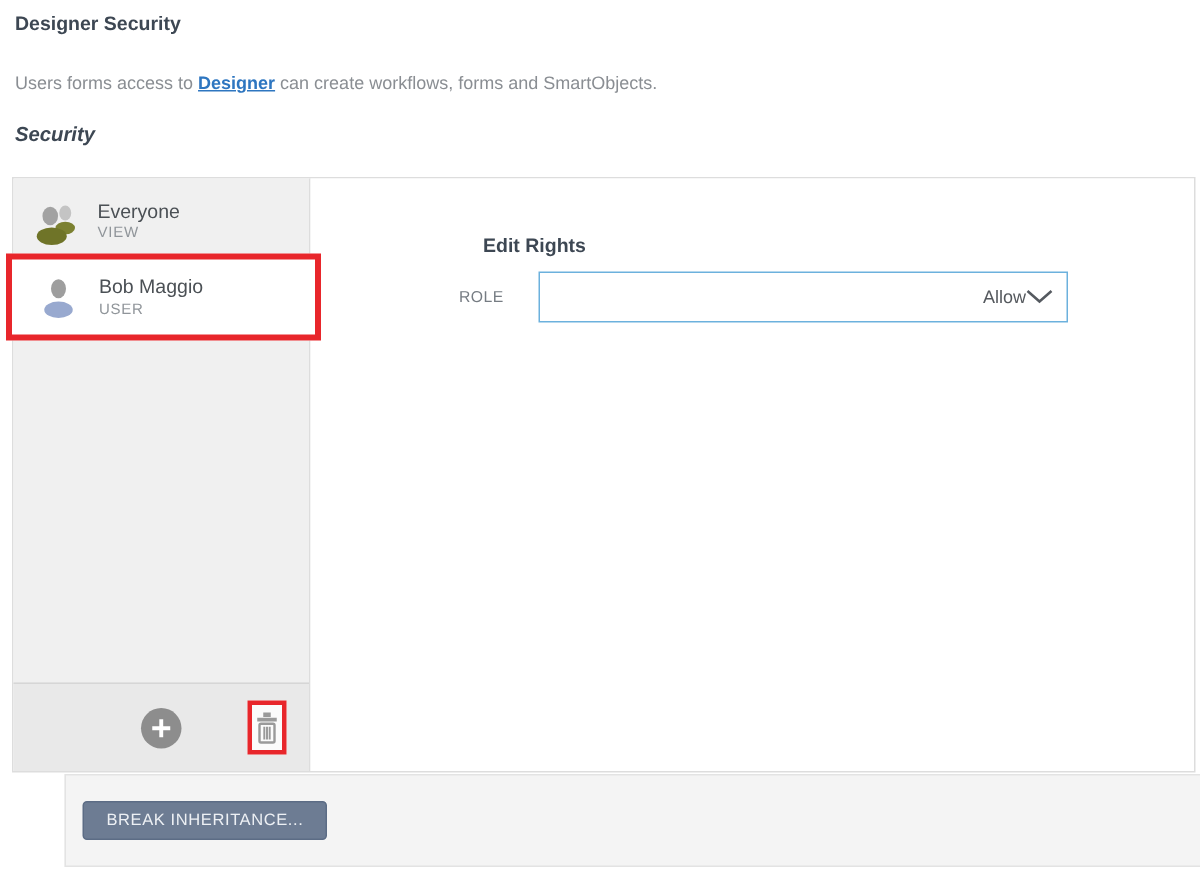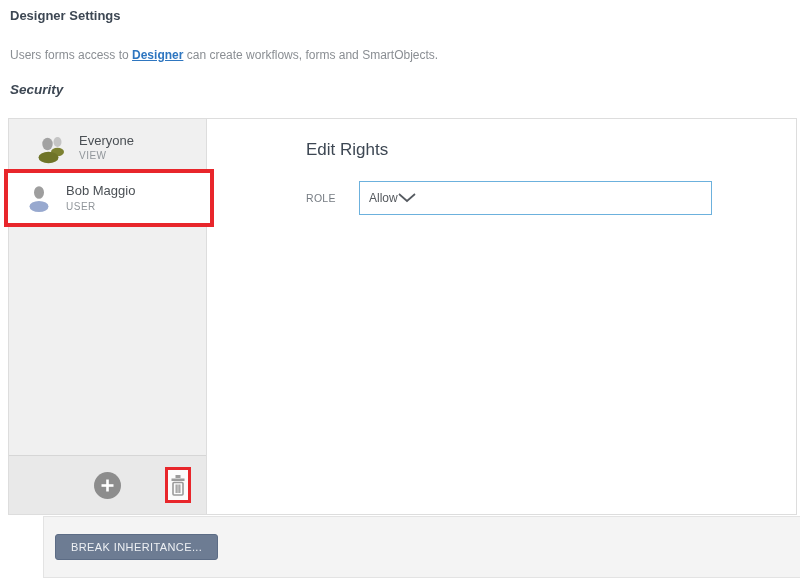--- a/index.html
+++ b/index.html
@@ -21,21 +21,21 @@
     font-size:13.5px;font-weight:bold;color:var(--heading);font-style:italic;
   }
   .panel{
     position:absolute;left:8px;top:118px;width:789px;height:397px;
     border:1px solid var(--border);box-sizing:border-box;display:flex;
   }
   .list{
     width:198px;flex:0 0 198px;background:var(--panel-bg);
     border-right:1px solid var(--border);position:relative;box-sizing:border-box;
   }
-  .row{display:flex;align-items:center;padding-left:27px;gap:11px;height:57px;cursor:pointer;}
+  .row{display:flex;align-items:center;padding-left:13px;gap:11px;height:57px;cursor:pointer;}
   .row-name{font-size:13px;color:var(--name-text);line-height:1.25;}
   .row-type{font-size:10px;color:var(--type-text);letter-spacing:0.5px;line-height:1.3;}
   .annotation-selected{
     position:absolute;left:-5px;top:50px;width:210px;height:58px;
     border:4px solid var(--accent-red);background:#ffffff;box-sizing:border-box;z-index:2;
   }
   .annotation-selected .row{height:100%;padding-left:15px;}
   .toolbar{
     position:absolute;left:0;right:0;bottom:0;height:58px;
     background:var(--toolbar-bg);border-top:1px solid #d6d6d6;
@@ -46,50 +46,50 @@
     border:none;display:flex;align-items:center;justify-content:center;cursor:pointer;padding:0;
   }
   .annotation-trash{
     position:absolute;right:15px;top:11px;width:26px;height:36px;
     border:3px solid var(--accent-red);background:#fbfbfb;box-sizing:border-box;
     display:flex;align-items:center;justify-content:center;
   }
   .trash-btn{background:none;border:none;padding:0;cursor:pointer;display:flex;}
   .detail{flex:1;background:#ffffff;position:relative;}
   .detail-title{
-    position:absolute;left:99px;top:21px;margin:0;
-    font-size:17px;font-weight:normal;color:var(--heading);
+    position:absolute;left:99px;top:21px;margin:16px;
+    font-size:13px;font-weight:bold;color:var(--heading);
   }
   .field-row{position:absolute;left:99px;top:62px;display:flex;align-items:center;}
   .field-label{
     width:53px;flex:0 0 53px;font-size:10.5px;color:#767c83;letter-spacing:0.3px;
   }
   .dropdown{
     width:353px;height:21px;border:1px solid var(--dropdown-border);background:#fff;
-    box-sizing:border-box;display:flex;align-items:center;justify-content:flex-start;
+    box-sizing:border-box;display:flex;align-items:center;justify-content:flex-end;
     padding:16px 9px;cursor:pointer;
   }
   .dropdown .value{font-size:12px;color:#55595e;}
   .footer{
     position:absolute;left:8px;top:516px;width:789px;height:62px;
     background:var(--footer-bg);border:1px solid #e3e3e3;box-sizing:border-box;margin-left:35px;
   }
   .break-btn{
     position:absolute;left:11px;top:17px;height:26px;padding:0 15px;
     background:var(--button-bg);border:1px solid var(--button-border);border-radius:3px;
     color:#edf0f4;font-size:11px;letter-spacing:0.4px;cursor:pointer;
     font-family:"Liberation Sans", sans-serif;
   }
 </style>
 </head>
 <body>
 
 <div>
 
-  <h1 class="page-title">Designer Settings</h1>
+  <h1 class="page-title">Designer Security</h1>
 
   <p class="page-desc"><span>Users forms access to </span><a>Designer</a><span> can create workflows, forms and SmartObjects.</span></p>
 
   <h2 class="section-title">Security</h2>
 
   <div class="panel">
 
     <div class="list">
 
       <div class="row">

